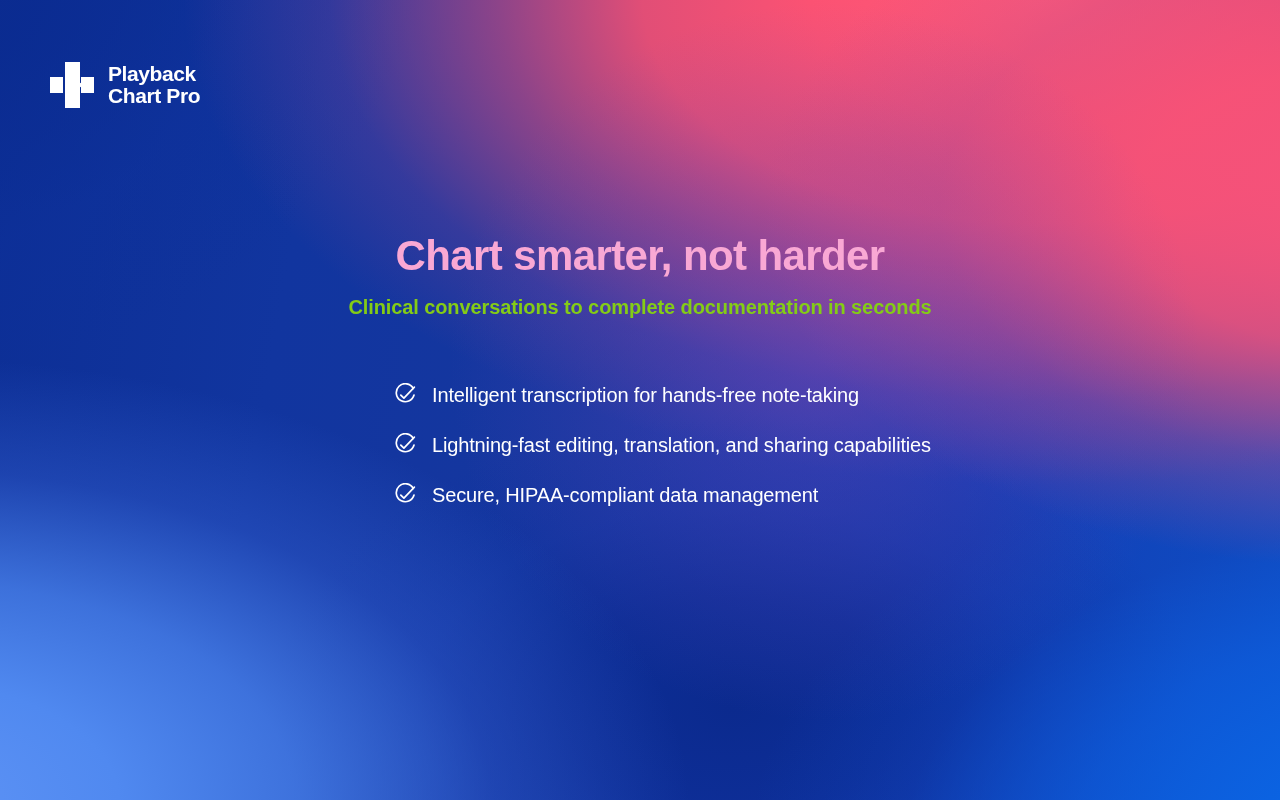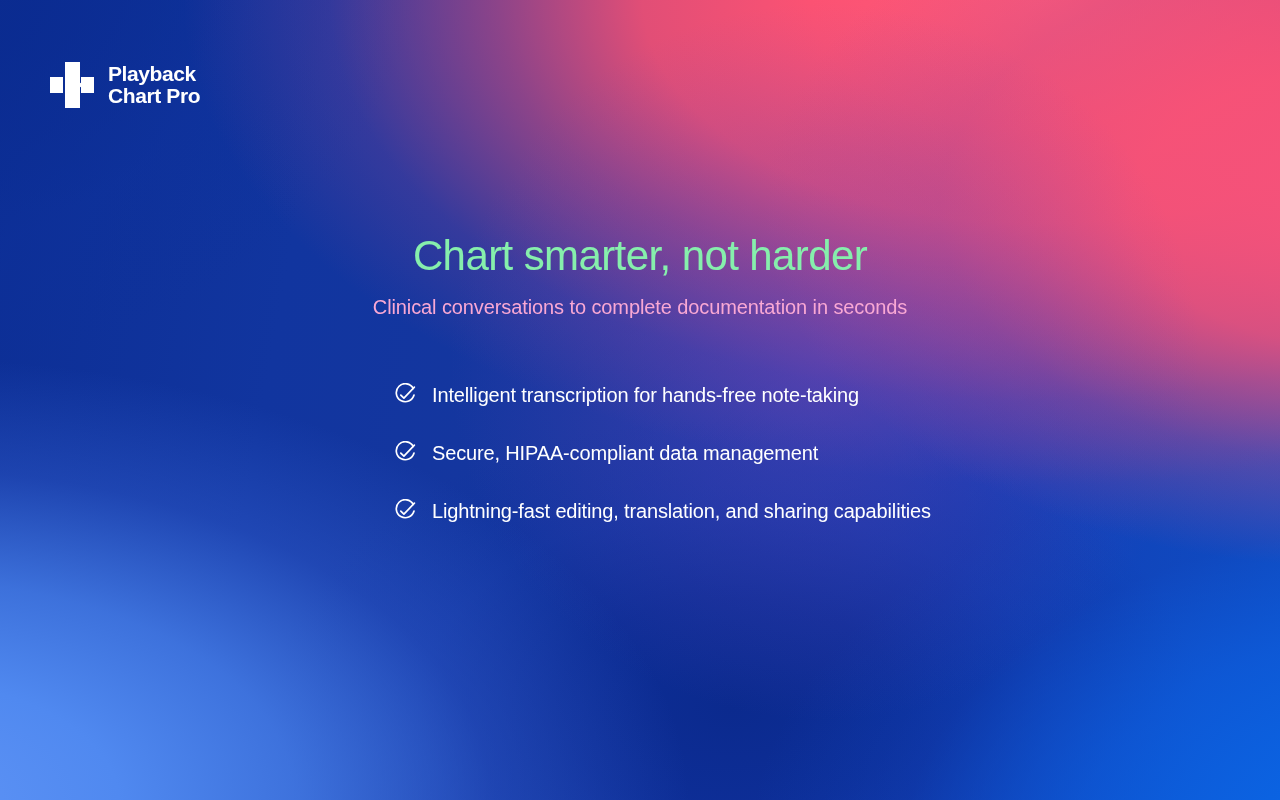--- a/index.html
+++ b/index.html
@@ -157,44 +157,44 @@
   
   #headline-block {
     position: absolute;
     left: 0;
     top: 232px;
     width: 1280px;
     text-align: center;
   }
   #hero-title {
     margin: 0;
-    color: #86efac;
+    color: #f9a8d4;
     font-size: 42px;
-    font-weight: 400;
+    font-weight: 700;
     line-height: 1.12;
     letter-spacing: -0.6px;
   }
   #hero-subtitle {
     margin: 16px 0 0 0;
-    color: #f9a8d4;
+    color: #84cc16;
     font-size: 20px;
-    font-weight: 400;
+    font-weight: 700;
     line-height: 1.25;
     letter-spacing: -0.1px;
   }
 
   
   #feature-list {
     position: absolute;
     left: 393px;
     top: 382px;
     width: 700px;
     display: flex;
     flex-direction: column;
-    gap: 32px;
+    gap: 24px;
   }
   .feature-row {
     display: flex;
     align-items: center;
     gap: 15px;
     min-height: 26px;
   }
   .feature-check {
     width: 24px;
     height: 24px;
@@ -258,28 +258,28 @@
           <path d="M7.8 12.1 L10.9 15.2 L21.4 4.2" fill="none" stroke="#ffffff" stroke-width="1.7" stroke-linecap="round" stroke-linejoin="round"></path>
         </svg>
         <span class="feature-text">Intelligent transcription for hands-free note-taking</span>
       </div>
 
       <div class="feature-row">
         <svg class="feature-check" viewBox="0 0 24 24" aria-hidden="true">
           <path d="M20.2 5.4 A9 9 0 1 0 21 12" fill="none" stroke="#ffffff" stroke-width="1.7" stroke-linecap="round"></path>
           <path d="M7.8 12.1 L10.9 15.2 L21.4 4.2" fill="none" stroke="#ffffff" stroke-width="1.7" stroke-linecap="round" stroke-linejoin="round"></path>
         </svg>
-        <span class="feature-text">Secure, HIPAA-compliant data management</span>
+        <span class="feature-text">Lightning-fast editing, translation, and sharing capabilities</span>
       </div>
 
       <div class="feature-row">
         <svg class="feature-check" viewBox="0 0 24 24" aria-hidden="true">
           <path d="M20.2 5.4 A9 9 0 1 0 21 12" fill="none" stroke="#ffffff" stroke-width="1.7" stroke-linecap="round"></path>
           <path d="M7.8 12.1 L10.9 15.2 L21.4 4.2" fill="none" stroke="#ffffff" stroke-width="1.7" stroke-linecap="round" stroke-linejoin="round"></path>
         </svg>
-        <span class="feature-text">Lightning-fast editing, translation, and sharing capabilities</span>
+        <span class="feature-text">Secure, HIPAA-compliant data management</span>
       </div>
 
 
     </div>
 
   </div>
 </div>
 
 </body></html>

